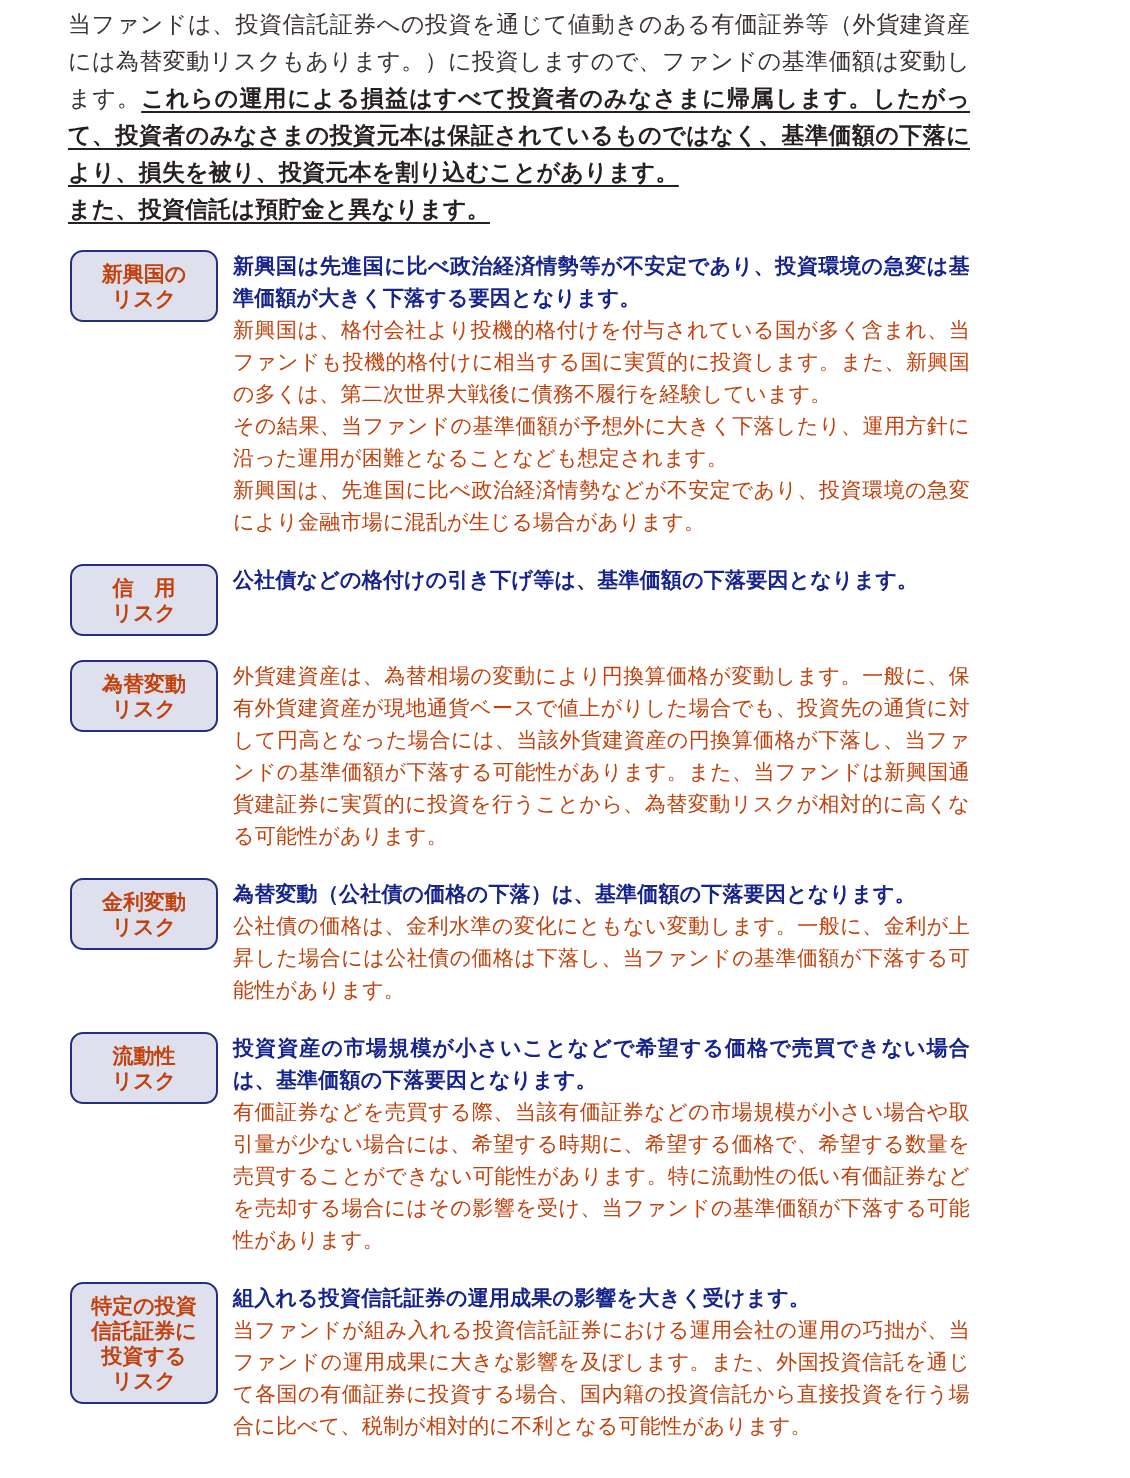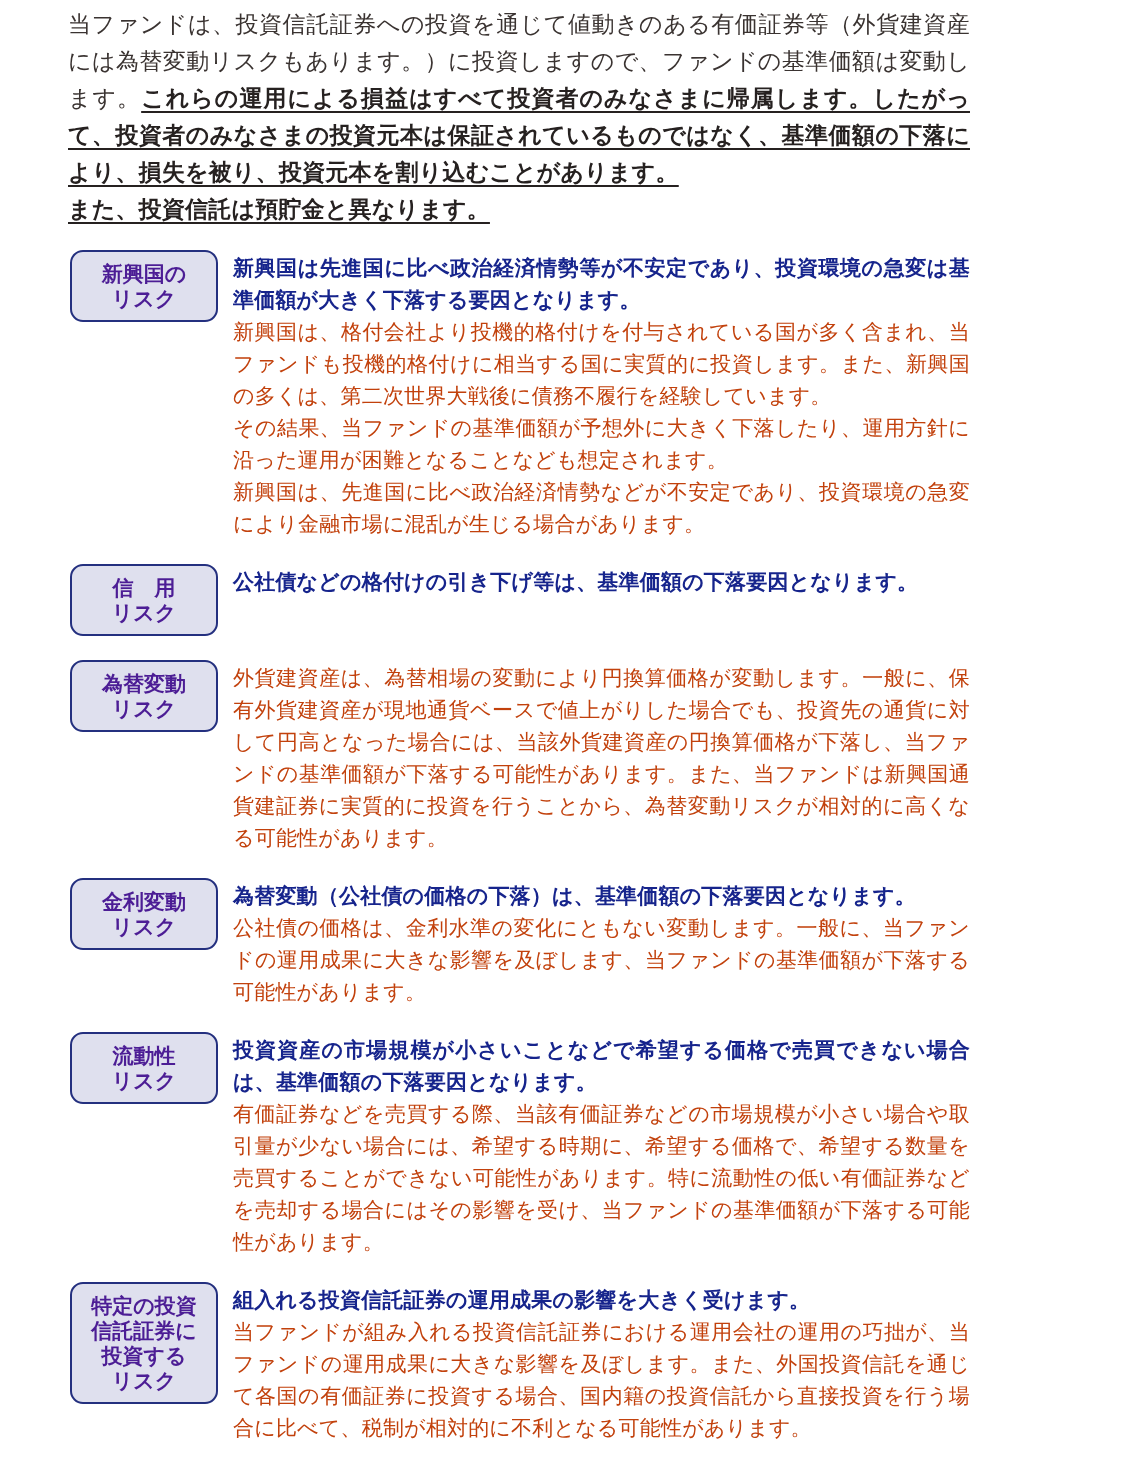--- a/index.html
+++ b/index.html
@@ -54,38 +54,38 @@
   .section:last-of-type { margin-bottom: 0; }
 
   .risk-box {
     box-sizing: border-box;
     flex: 0 0 148px;
     width: 148px;
     margin-top: -2px;
     border: 2px solid #24307f;
     border-radius: 13px;
     background: #dfe0ee;
-    color: #4c1d95;
+    color: #c2410c;
     font-weight: bold;
     font-size: 21px;
     line-height: 25px;
     text-align: center;
     padding: 9px 2px;
   }
   .risk-box span { display: block; }
 
   .risk-text {
     margin-left: 15px;
     width: 832px;
     font-size: 21px;
     line-height: 32px;
     text-align: justify;
     letter-spacing: 0.2px;
   }
-  .risk-text p { margin: 0; }
+  .risk-text p { margin: 0; font-family: Liberation Mono, monospace; }
   .risk-lead {
     color: #16248c;
     font-weight: bold;
   }
   .risk-body {
     color: #c2410c;
   }
 </style>
 </head>
 <body>
@@ -133,21 +133,21 @@
       </div>
     </div>
 
     <div class="section">
       <div class="risk-box">
         <span>金利変動</span>
         <span>リスク</span>
       </div>
       <div class="risk-text">
         <p class="risk-lead">為替変動（公社債の価格の下落）は、基準価額の下落要因となります。</p>
-        <p class="risk-body">公社債の価格は、金利水準の変化にともない変動します。一般に、当ファンドの運用成果に大きな影響を及ぼします、当ファンドの基準価額が下落する可能性があります。</p>
+        <p class="risk-body">公社債の価格は、金利水準の変化にともない変動します。一般に、金利が上昇した場合には公社債の価格は下落し、当ファンドの基準価額が下落する可能性があります。</p>
       </div>
     </div>
 
     <div class="section">
       <div class="risk-box">
         <span>流動性</span>
         <span>リスク</span>
       </div>
       <div class="risk-text">
         <p class="risk-lead">投資資産の市場規模が小さいことなどで希望する価格で売買できない場合は、基準価額の下落要因となります。</p>

